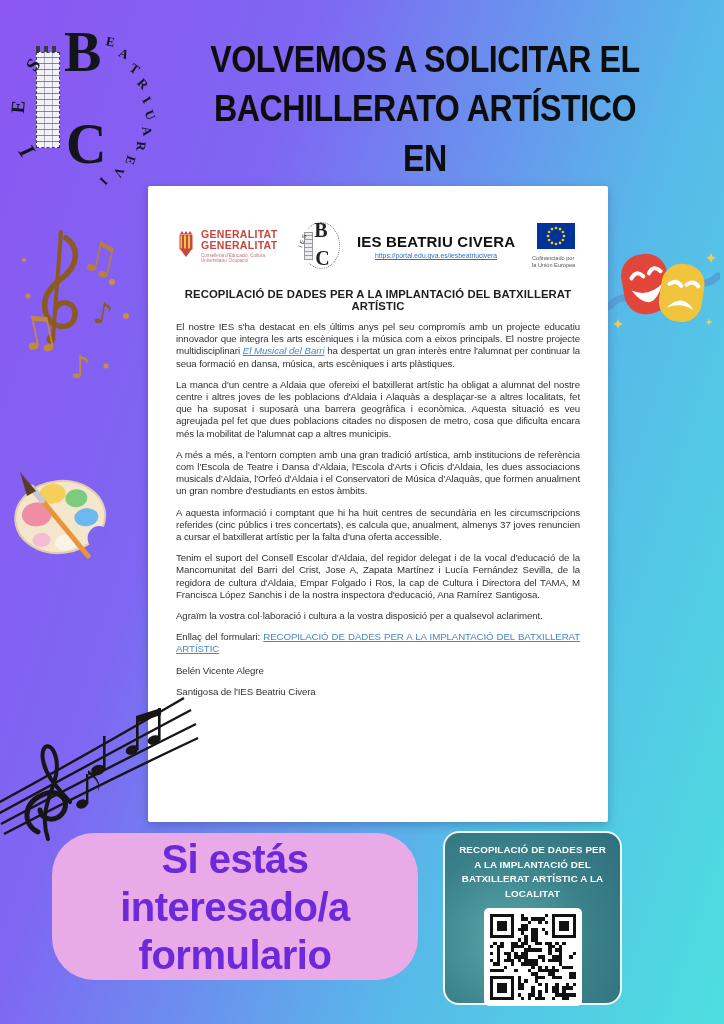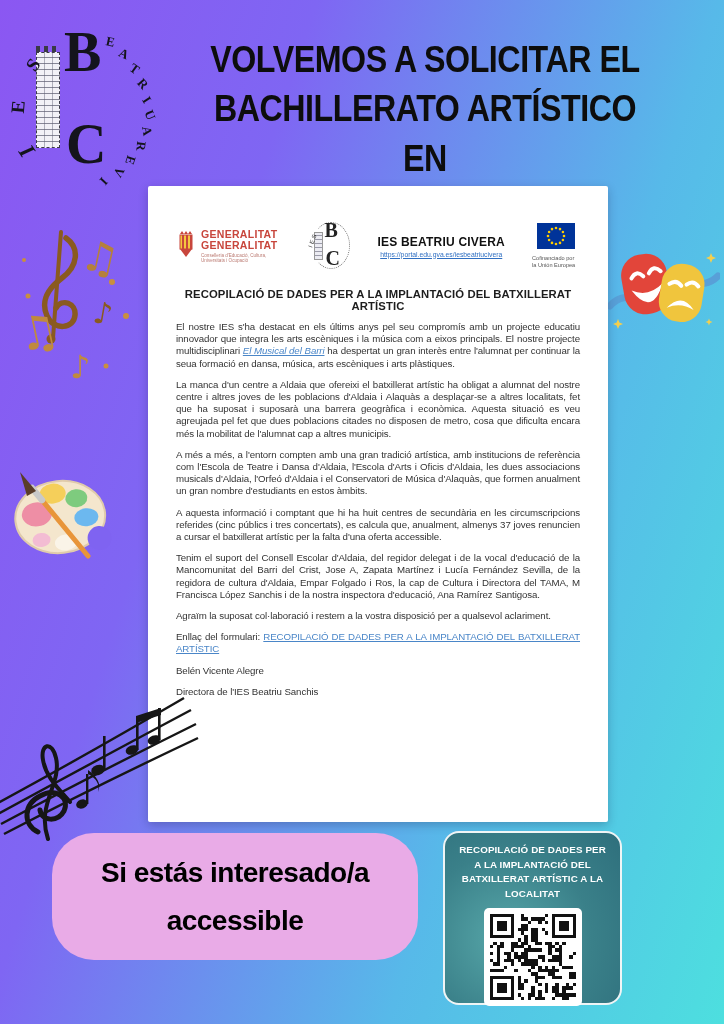--- a/index.html
+++ b/index.html
@@ -57,45 +57,45 @@
   .gva-name{ color:#c8463c; font-weight:700; font-size:10.5px; line-height:11px; letter-spacing:.3px;}
   .gva-sub{ color:#bb7a72; font-size:4.6px; line-height:5.4px; margin-top:2px;}
   .bc-mini{ position:relative; width:46px; height:50px;}
   .bc-mini .ring{ position:absolute; left:8px; top:1px; width:38px; height:47px; border:1.3px dotted #777; border-radius:50%; border-left-color:transparent;}
   .bc-mini .mB{ position:absolute; left:20px; top:-2px; font-family:"Liberation Serif",serif; font-size:20px; font-weight:600; color:#222;}
   .bc-mini .mC{ position:absolute; left:21px; top:26px; font-family:"Liberation Serif",serif; font-size:20px; font-weight:600; color:#222;}
   .bc-mini .mt{ position:absolute; left:10px; top:11px; width:9px; height:28px; background:#ececf2;
       background-image:repeating-linear-gradient(0deg,transparent 0 3px, rgba(100,100,120,.6) 3px 4px); border:0.5px solid #999;}
   .bc-mini .mies{ position:absolute; left:1px; top:16px; font-size:6px; color:#333; transform:rotate(-70deg); letter-spacing:2px;}
   .school{ text-align:center;}
-  .school-name{ font-size:12px; font-weight:700; color:#101010; letter-spacing:.2px;}
+  .school-name{ font-size:15px; font-weight:700; color:#101010; letter-spacing:.2px;}
   .school-url{ font-size:6.8px; color:#2f6fc2; text-decoration:underline; margin-top:2px; display:block;}
   .eu{ text-align:center; width:48px;}
   .eu-caption{ font-size:5.6px; color:#555; line-height:6.6px; margin-top:2px; text-align:left;}
 
   .doc-title{ margin-top:16px; text-align:center; font-size:11.3px; font-weight:700; color:#1d1d1d; letter-spacing:.1px;}
   .paper p{ margin-top:9px; font-size:9.7px; line-height:12.2px; text-align:justify; letter-spacing:-0.1px;}
   .doclink{ color:#4a86c8; text-decoration:underline; cursor:pointer;}
   .musical-link{ font-style:italic;margin-top:20px;}
   .deadline{ font-weight:700; color:#222;}
   .sig{ text-align:left;}
 
   
   .deco{ position:absolute; }
   .gold-notes{ left:14px; top:220px; }
   .palette-wrap{ left:8px; top:460px; }
   .masks-wrap{ left:608px; top:234px; }
   .staff-wrap{ left:-14px; top:684px; z-index:5;}
 
   
   .cta{
-    position:absolute; left:52px; top:833px; width:366px; height:127px; z-index:6;
+    position:absolute; left:52px; top:833px; width:366px; height:147px; z-index:6;
     background:#e9abe7; border-radius:42px; display:flex; flex-direction:column;
     align-items:center; justify-content:center; text-align:center;
-    color:#000000; font-weight:700; font-size:28px; line-height:48px; letter-spacing:-0.5px;
+    color:#6d28d9; font-weight:700; font-size:40px; line-height:48px; letter-spacing:-0.5px;
   }
 
   
   .qr-box{
     position:absolute; left:443px; top:831px; width:179px; height:174px; z-index:6;
     border-radius:16px; border:2px solid rgba(255,255,255,.92);
     background:radial-gradient(circle at 35% 62%, #57a7a9 0%, #3a8089 55%, #2e6f7c 100%);
     padding:10px 10px 0; text-align:center;
   }
   .qr-caption{ color:#ffffff; font-weight:700; font-size:9.8px; line-height:14.5px; letter-spacing:.1px;}
@@ -247,24 +247,24 @@
       </div>
     </div>
 
     <div class="doc-title">RECOPILACIÓ DE DADES PER A LA IMPLANTACIÓ DEL BATXILLERAT ARTÍSTIC</div>
 
     <p><span>El nostre IES s'ha destacat en els últims anys pel seu compromís amb un projecte educatiu innovador que integra les arts escèniques i la música com a eixos principals. El nostre projecte multidisciplinari </span><a class="doclink musical-link">El Musical del Barri</a><span> ha despertat un gran interès entre l'alumnat per continuar la seua formació en dansa, música, arts escèniques i arts plàstiques.</span></p>
     <p>La manca d'un centre a Aldaia que ofereixi el batxillerat artístic ha obligat a alumnat del nostre centre i altres joves de les poblacions d'Aldaia i Alaquàs a desplaçar-se a altres localitats, fet que ha suposat i suposarà una barrera geogràfica i econòmica. Aquesta situació es veu agreujada pel fet que dues poblacions citades no disposen de metro, cosa que dificulta encara més la mobilitat de l'alumnat cap a altres municipis.</p>
     <p>A més a més, a l'entorn compten amb una gran tradició artística, amb institucions de referència com l'Escola de Teatre i Dansa d'Aldaia, l'Escola d'Arts i Oficis d'Aldaia, les dues associacions musicals d'Aldaia, l'Orfeó d'Aldaia i el Conservatori de Música d'Alaquàs, que formen anualment un gran nombre d'estudiants en estos àmbits.</p>
     <p>A aquesta informació i comptant que hi ha huit centres de secundària en les circumscripcions referides (cinc públics i tres concertats), es calcula que, anualment, almenys 37 joves renuncien a cursar el batxillerat artístic per la falta d'una oferta accessible.</p>
     <p>Tenim el suport del Consell Escolar d'Aldaia, del regidor delegat i de la vocal d'educació de la Mancomunitat del Barri del Crist, Jose A, Zapata Martínez i Lucía Fernández Sevilla, de la regidora de cultura d'Aldaia, Empar Folgado i Ros, la cap de Cultura i Directora del TAMA, M Francisca López Sanchis i de la nostra inspectora d'educació, Ana Ramírez Santigosa.</p>
-    <p>Agraïm la suposat col·laboració i restem a la vostra disposició per a qualsevol aclariment.</p>
+    <p>Agraïm la vostra col·laboració i cultura a la vostra disposició per a qualsevol aclariment.</p>
     <p><span>Enllaç del formulari: </span><a class="doclink">RECOPILACIÓ DE DADES PER A LA IMPLANTACIÓ DEL BATXILLERAT ARTÍSTIC</a></p>
     <p class="sig">Belén Vicente Alegre</p>
-    <p class="sig">Directora de l'IES Beatriu Sanchis</p>
+    <p class="sig">Santigosa de l'IES Beatriu Civera</p>
   </div>
 
   <svg class="deco staff-wrap" width="216" height="172" viewBox="0 0 216 172">
     <g stroke="#161616" fill="none">
       <path d="M10,120 Q95,74 198,14" stroke-width="2.4"></path>
       <path d="M12,130 Q100,82 205,26" stroke-width="2.4"></path>
       <path d="M15,140 Q105,92 210,40" stroke-width="2.4"></path>
       <path d="M18,150 Q110,102 212,54" stroke-width="2.4"></path>
       <path d="M52,148 C36,140 38,120 54,112 C70,103 84,114 78,127 C72,138 56,138 54,126" stroke-width="5" stroke-linecap="round"></path>
       <path d="M62,155 C50,120 76,100 70,74 C66,56 54,60 57,76 C60,94 74,106 84,118" stroke-width="4" stroke-linecap="round"></path>
@@ -278,21 +278,21 @@
       <rect x="172" y="24" width="2.6" height="32"></rect>
       <path d="M150,32 L175,24 L175,31 L150,39 Z"></path>
       <ellipse cx="96" cy="120" rx="6" ry="4.4" transform="rotate(-20 96 120)"></ellipse>
       <rect x="100" y="90" width="2.4" height="30"></rect>
       <path d="M102,90 C110,94 114,100 112,108 C116,99 110,92 102,86 Z"></path>
     </g>
   </svg>
 
   <div class="cta">
     <div>Si estás interesado/a</div>
-    <div>accessible</div>
+    <div>formulario</div>
   </div>
 
   <div class="qr-box">
     <div class="qr-caption">RECOPILACIÓ DE DADES PER A LA IMPLANTACIÓ DEL BATXILLERAT ARTÍSTIC A LA LOCALITAT</div>
     <div class="qr-pad">
       <svg id="qr-svg" viewBox="0 0 25 25">
           <rect x="0" y="0" width="7" height="1" fill="#111"></rect>
           <rect x="0" y="6" width="7" height="1" fill="#111"></rect>
           <rect x="0" y="0" width="1" height="7" fill="#111"></rect>
           <rect x="6" y="0" width="1" height="7" fill="#111"></rect>

